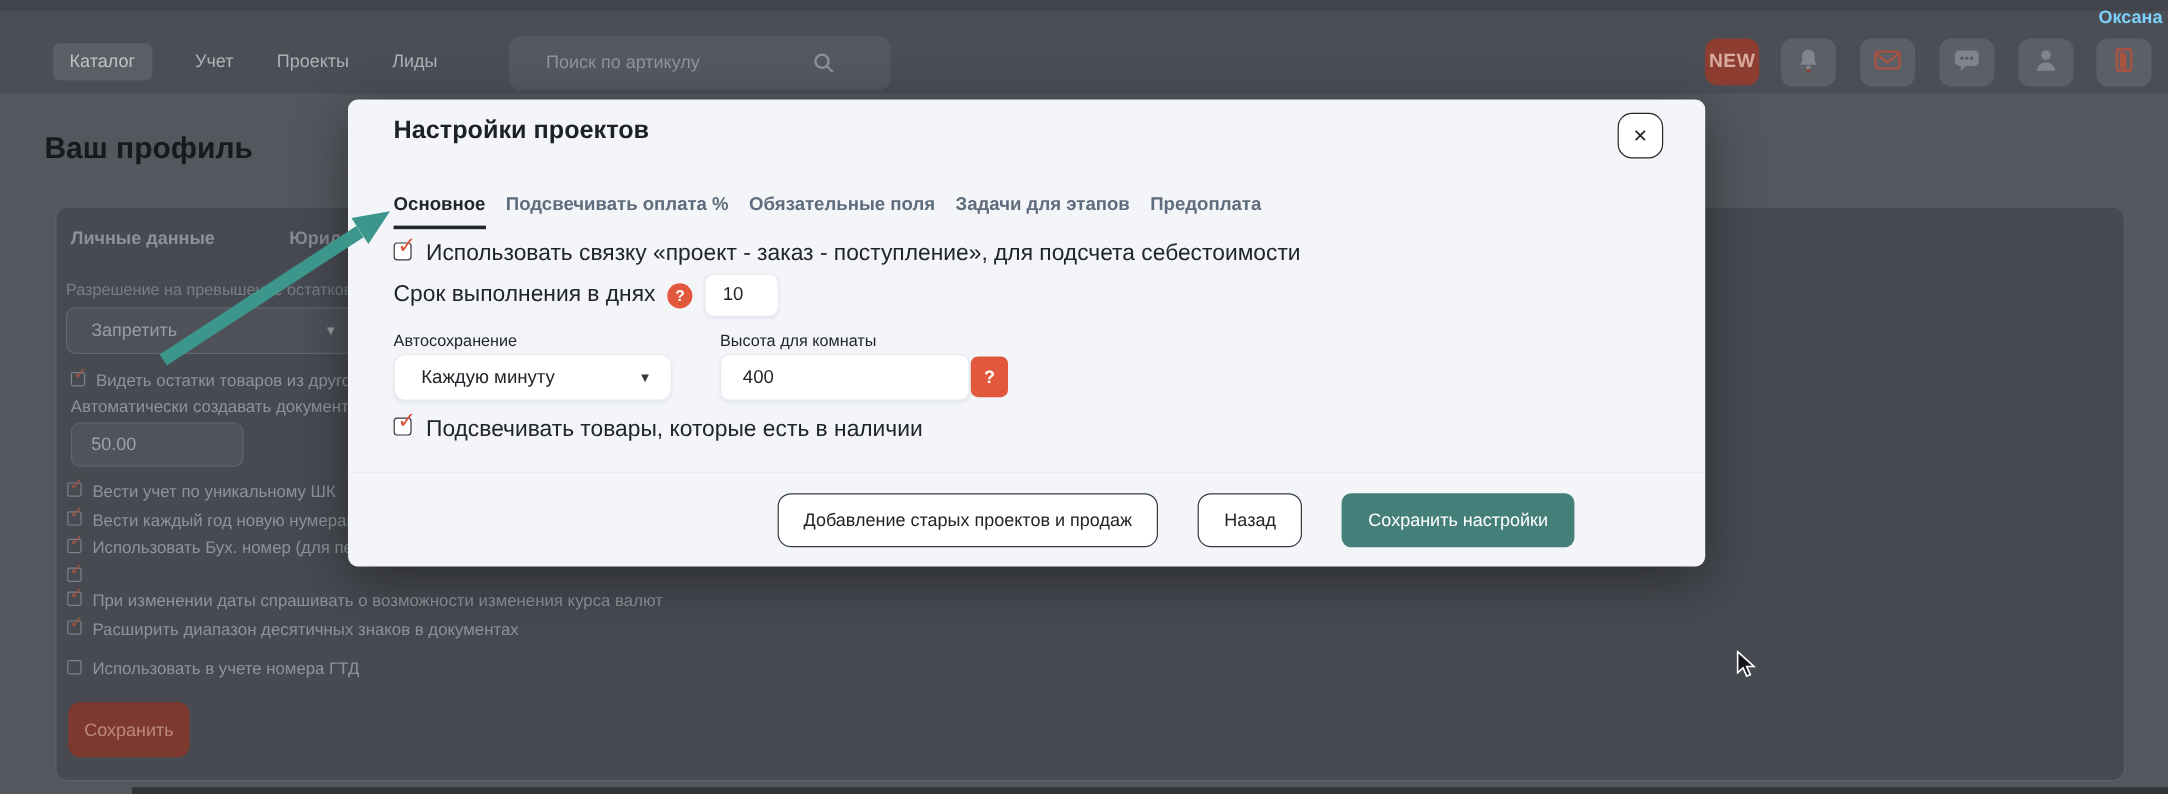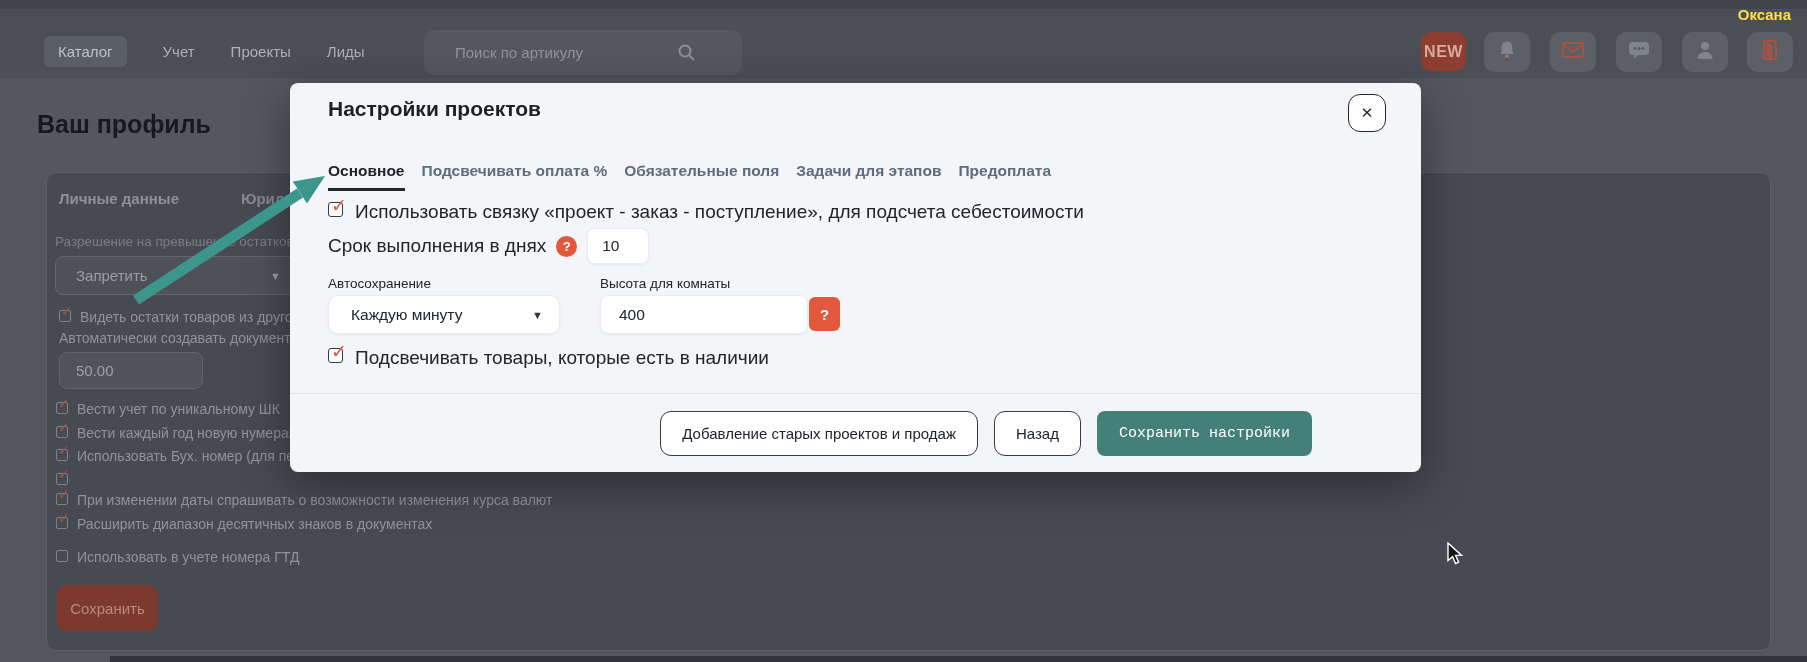--- a/index.html
+++ b/index.html
@@ -10,21 +10,21 @@
   .navbar{position:absolute;left:0;top:0;width:1807px;height:78px;background:#4b4e55;}
   .topstrip{position:absolute;left:0;top:0;width:1807px;height:9px;background:#41444a;}
   .nav-items{position:absolute;left:44px;top:36px;display:flex;align-items:center;gap:36px;}
   .nav-link{font-size:15px;color:#aeb1b7;cursor:default;white-space:nowrap;}
   .nav-link.active{background:#5a5e65;color:#bfc2c7;border-radius:6px;padding:7px 14px;}
   .searchbox{position:absolute;left:424px;top:30px;width:318px;height:45px;background:#555860;border-radius:10px;}
   .searchbox input{position:absolute;left:0;top:0;width:100%;height:100%;background:transparent;border:none;outline:none;
      padding:0 44px 0 31px;box-sizing:border-box;font-size:15px;color:#c5c8cd;font-family:inherit;}
   .searchbox input::placeholder{color:#90949c;opacity:1;}
   .search-ico{position:absolute;right:46px;top:13px;}
-  .username{position:absolute;right:16px;top:6px;font-size:15px;font-weight:bold;color:#fde047;}
+  .username{position:absolute;right:5px;top:6px;font-size:15px;font-weight:bold;color:#7dd3fc;}
   .new-badge{position:absolute;left:1421px;top:32px;width:45px;height:39px;background:#8e3e31;border-radius:10px;
      color:#d9ab9f;font-size:16px;font-weight:bold;display:flex;align-items:center;justify-content:center;letter-spacing:.5px;}
   .tile{position:absolute;top:32px;width:46px;height:40px;background:#5c5f66;border-radius:10px;
      display:flex;align-items:center;justify-content:center;}
 
   
   .page-title{position:absolute;left:37px;top:86px;font-size:25px;font-weight:bold;color:#16191d;margin-top:24px;}
   .panel{position:absolute;left:46px;top:172px;width:1725px;height:479px;background:#474a51;border:1px solid #5d6068;border-radius:10px;box-sizing:border-box;}
   .profile-tabs{position:absolute;left:59px;top:190px;display:flex;gap:62px;}
   .profile-tab{font-size:15px;font-weight:bold;color:#8d9198;white-space:nowrap;}
@@ -67,24 +67,24 @@
      display:flex;align-items:center;justify-content:center;flex:0 0 auto;}
   .m-input{background:#fff;border:1px solid #e8ebf1;border-radius:8px;box-shadow:0 1px 3px rgba(25,39,80,.07);
      box-sizing:border-box;font-size:15.5px;color:#212529;font-family:inherit;outline:none;}
   .m-select{position:absolute;background:#fff;border:1px solid #e8ebf1;border-radius:10px;box-shadow:0 1px 3px rgba(25,39,80,.07);
      box-sizing:border-box;display:flex;align-items:center;justify-content:space-between;padding:0 16px 0 22px;}
   .m-select .val{font-size:15.5px;color:#212529;}
   .m-select .car{font-size:11px;color:#343a40;}
   .qsquare{position:absolute;left:519px;top:214px;width:31px;height:34px;background:#e2583d;border:none;border-radius:6px;
      color:#fff;font-size:15px;font-weight:bold;display:flex;align-items:center;justify-content:center;}
   .m-footer{position:absolute;left:0;top:310px;width:100%;height:79px;border-top:1px solid #e1e4ea;box-sizing:border-box;
-     display:flex;align-items:center;justify-content:flex-end;gap:16px;padding-right:109px;border-radius:0 0 8px 8px;}
+     display:flex;align-items:center;justify-content:flex-end;gap:33px;padding-right:109px;border-radius:0 0 8px 8px;}
   .btn-outline{height:45px;background:#fff;border:1px solid #343b42;border-radius:11px;color:#212529;font-size:15px;
      font-family:inherit;padding:0 21px;white-space:nowrap;}
-  .btn-teal{height:45px;background:#448079;border:none;border-radius:8px;color:#fff;font-size:15px;font-family:Liberation Mono, monospace;
+  .btn-teal{height:45px;background:#448079;border:none;border-radius:8px;color:#fff;font-size:15px;font-family:Liberation Sans, sans-serif;
      padding:0 22px;white-space:nowrap;}
 
   .overlay-svg{position:absolute;left:0;top:0;z-index:20;pointer-events:none;}
   .cursor-svg{position:absolute;left:1447px;top:542px;z-index:30;pointer-events:none;}
 </style>
 </head>
 <body>
 
 <div class="stage">
 

